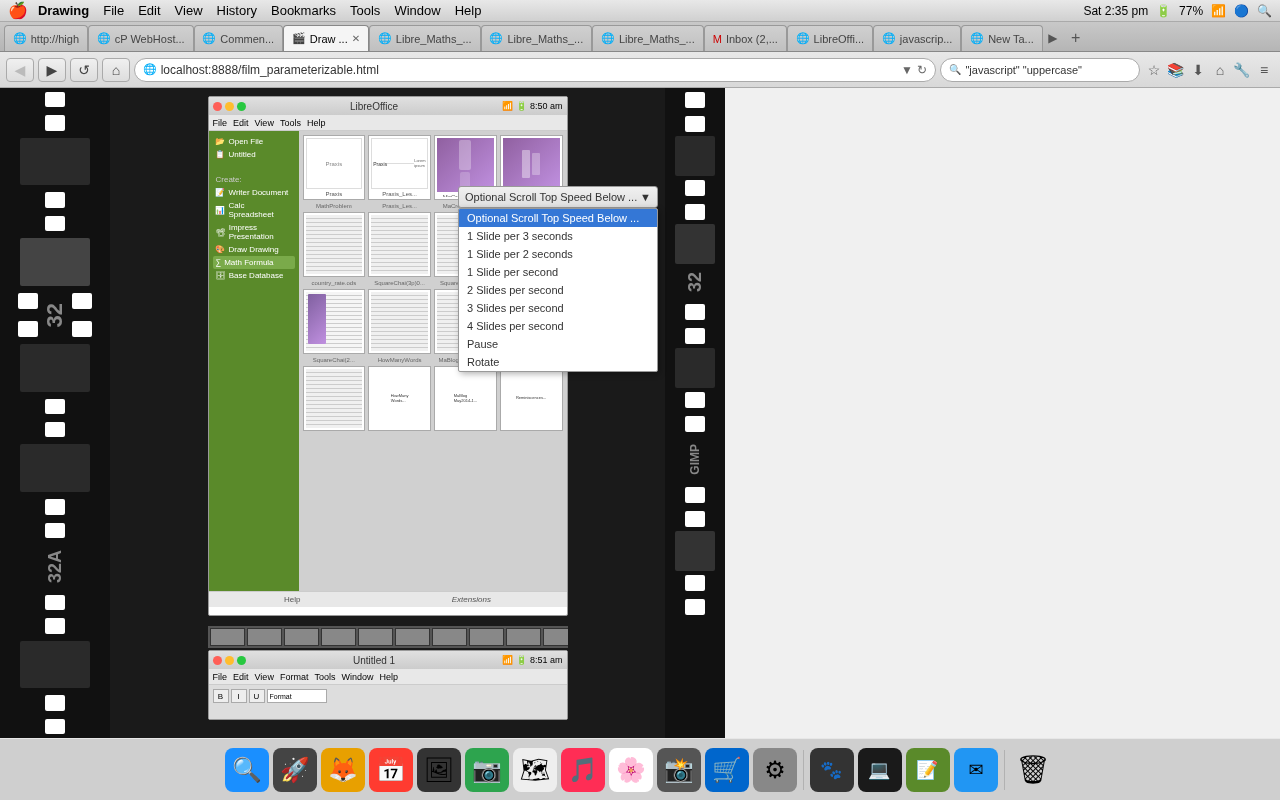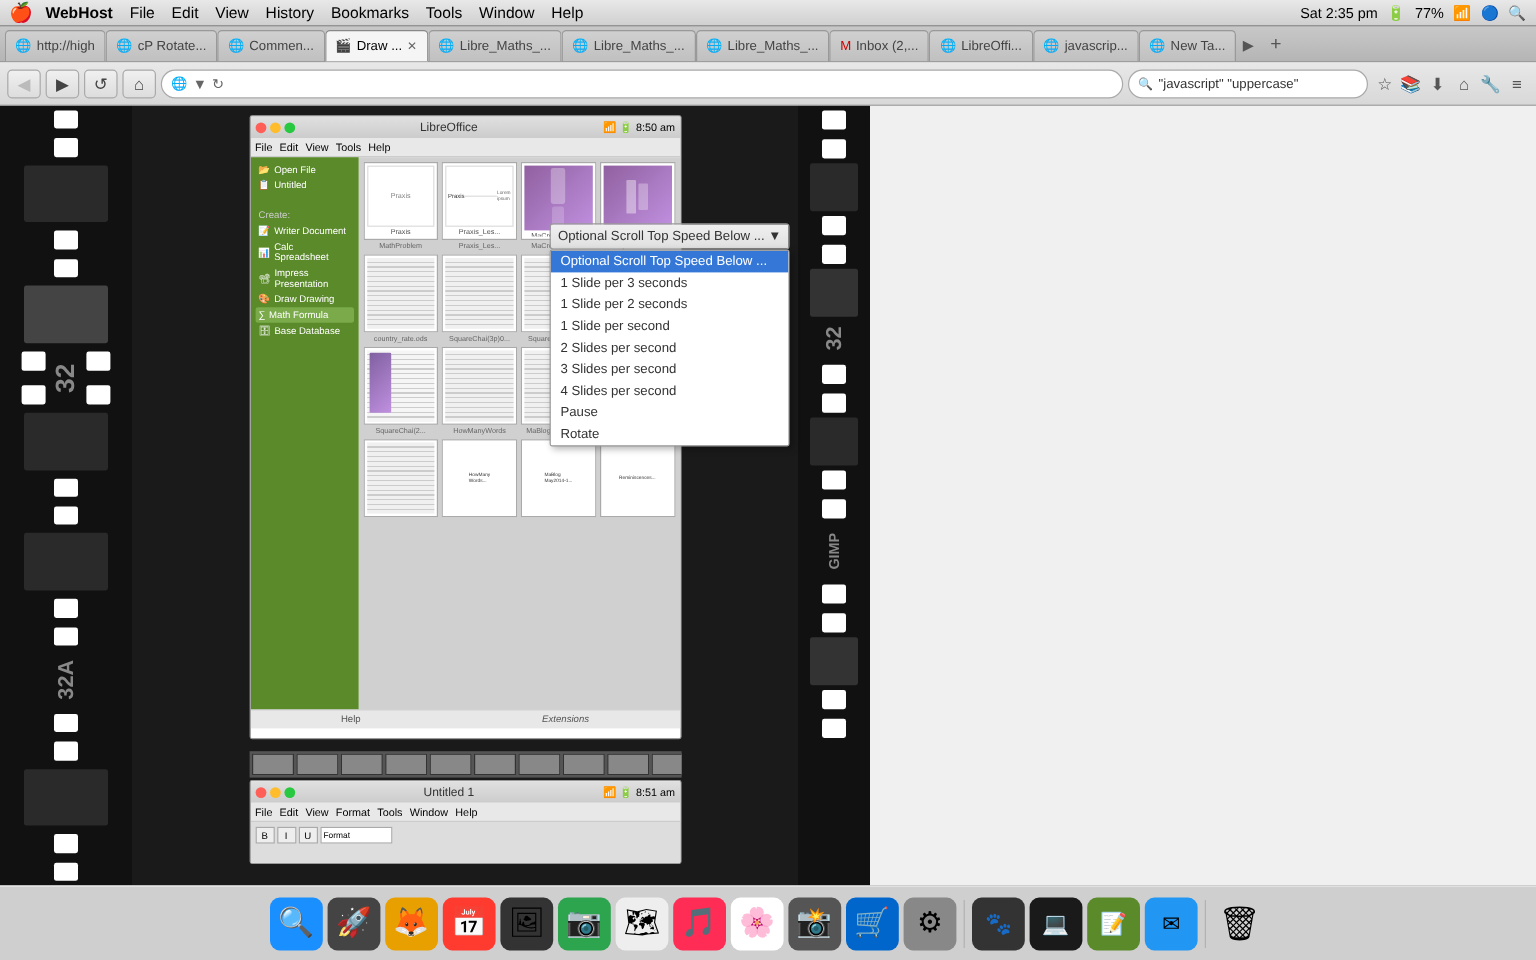--- a/index.html
+++ b/index.html
@@ -358,21 +358,21 @@
 
     .lo-thumb-purple { background: linear-gradient(135deg, #9060a0, #c090e0); }
     .lo-thumb-table { background: repeating-linear-gradient(0deg, #f0f0f0 0px, #f0f0f0 3px, #ccc 3px, #ccc 4px); }
     .lo-thumb-text { background: white; }
   </style>
 </head>
 <body>
 
 <div class="mac-menubar">
   <span style="font-size:16px; margin-right:10px;">🍎</span>
-  <span class="menu-item bold">WebHost</span>
+  <span class="menu-item bold">Drawing</span>
   <span class="menu-item">File</span>
   <span class="menu-item">Edit</span>
   <span class="menu-item">View</span>
   <span class="menu-item">History</span>
   <span class="menu-item">Bookmarks</span>
   <span class="menu-item">Tools</span>
   <span class="menu-item">Window</span>
   <span class="menu-item">Help</span>
   <div class="right-items">
     <span>Sat 2:35 pm</span>
@@ -386,21 +386,21 @@
 
 <div class="firefox-window">
 
   <div class="tab-bar">
     <div class="tab inactive">
       <span>🌐</span>
       <span>http://high</span>
     </div>
     <div class="tab inactive">
       <span>🌐</span>
-      <span>cP Rotate...</span>
+      <span>cP WebHost...</span>
     </div>
     <div class="tab inactive">
       <span>🌐</span>
       <span>Commen...</span>
     </div>
     <div class="tab active">
       <span>🎬</span>
       <span>Draw ...</span>
       <span class="tab-close">✕</span>
     </div>
@@ -436,20 +436,21 @@
     <span class="tab-new">+</span>
   </div>
 
   <div class="nav-bar">
     <div class="nav-btn disabled">◀</div>
     <div class="nav-btn">▶</div>
     <div class="nav-btn">↺</div>
     <div class="nav-btn">⌂</div>
     <div class="url-bar-container">
       <span style="margin-right:4px; font-size:11px;">🌐</span>
+      <span class="url-text">localhost:8888/film_parameterizable.html</span>
       <div class="url-icons">
         <span>▼</span>
         <span>↻</span>
       </div>
     </div>
     <div class="search-bar">
       <span style="margin-right:4px; font-size:10px;">🔍</span>
       <span style="font-size:11px;">"javascript" "uppercase"</span>
     </div>
     <div class="nav-icons">

